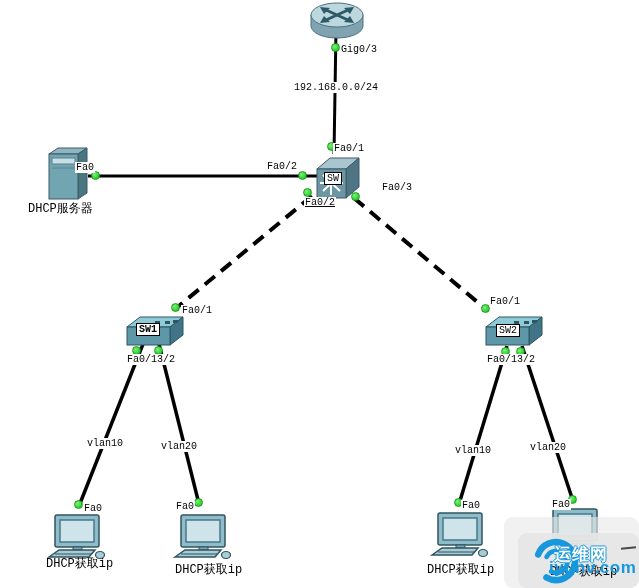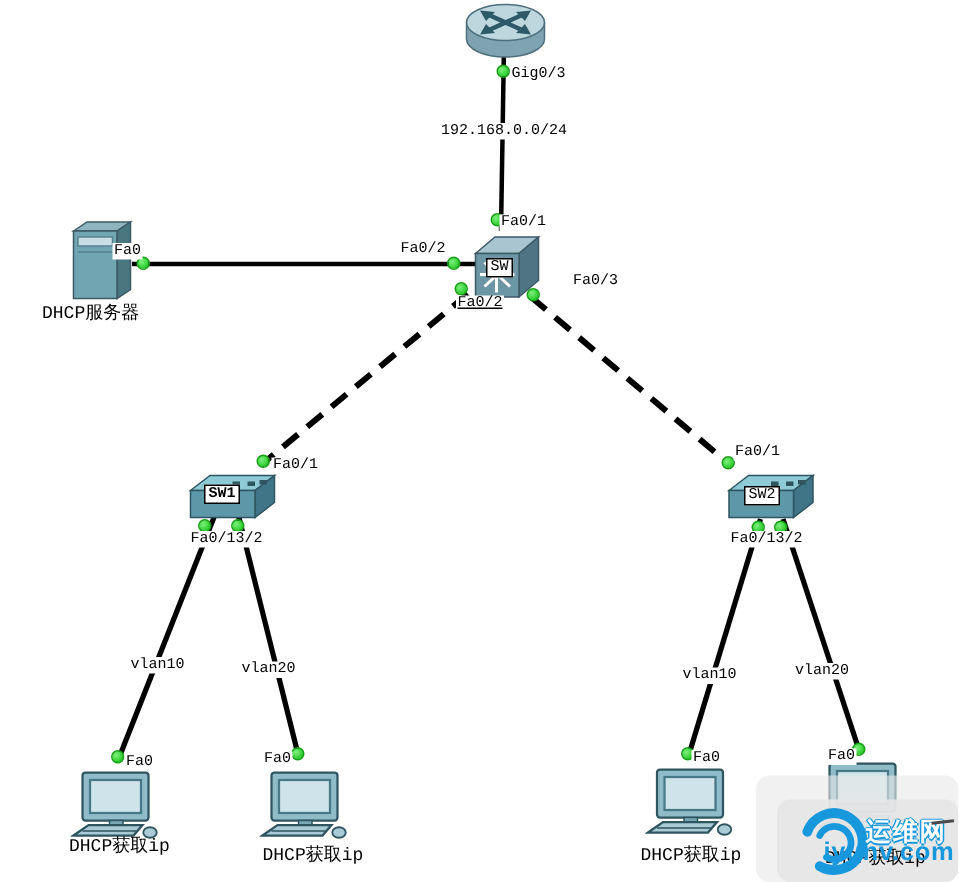--- a/index.html
+++ b/index.html
@@ -196,17 +196,17 @@
   <div class="dname" style="left:550px;top:566px;z-index:55;">DHCP获取ip</div>
 
   <div class="wm-rect" style="left:504px;top:517px;width:135px;height:71px;background:rgba(233,233,233,0.62);"></div>
   <div class="wm-rect" style="left:518px;top:533px;width:121px;height:55px;background:rgba(230,230,230,0.9);"></div>
   <div class="wm-logo" style="left:532px;top:537px;">
     <svg width="48" height="48" viewBox="0 0 48 48">
       <path d="M6.2,17.5 A19,19 0 1 1 14.5,40.5" fill="none" stroke="#1798dc" stroke-width="6.5" stroke-linecap="round"></path>
       <path d="M14.5,20 A11,11 0 1 1 19,34.5" fill="none" stroke="#1798dc" stroke-width="4.5" stroke-linecap="round"></path>
     </svg>
   </div>
-  <div class="wm-cn" style="left:577px;top:543px;">运维网</div>
+  <div class="wm-cn" style="left:554px;top:543px;">运维网</div>
   <div class="wm-url" style="left:549px;top:558px;">iyunv.com</div>
   <div class="wm-dash" style="left:621px;top:547px;"></div>
 
 </div>
 
 </body></html>

